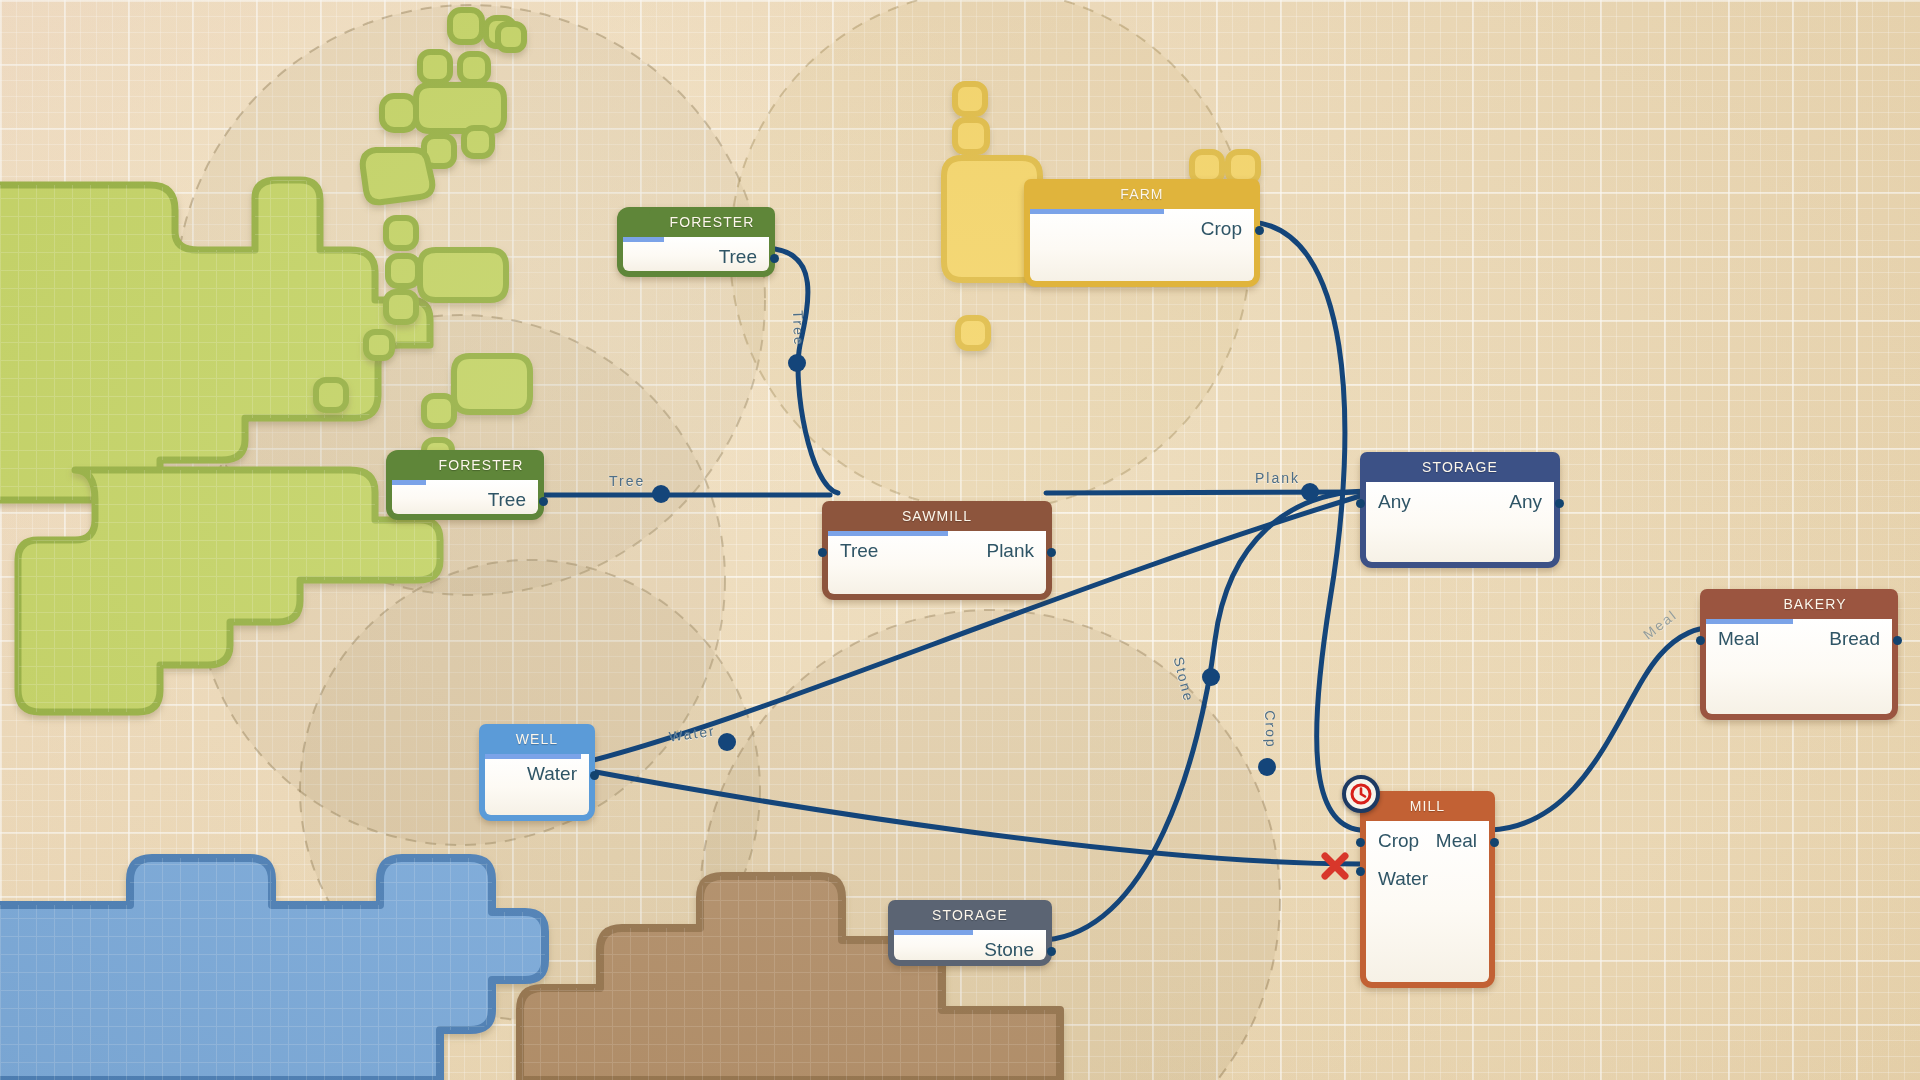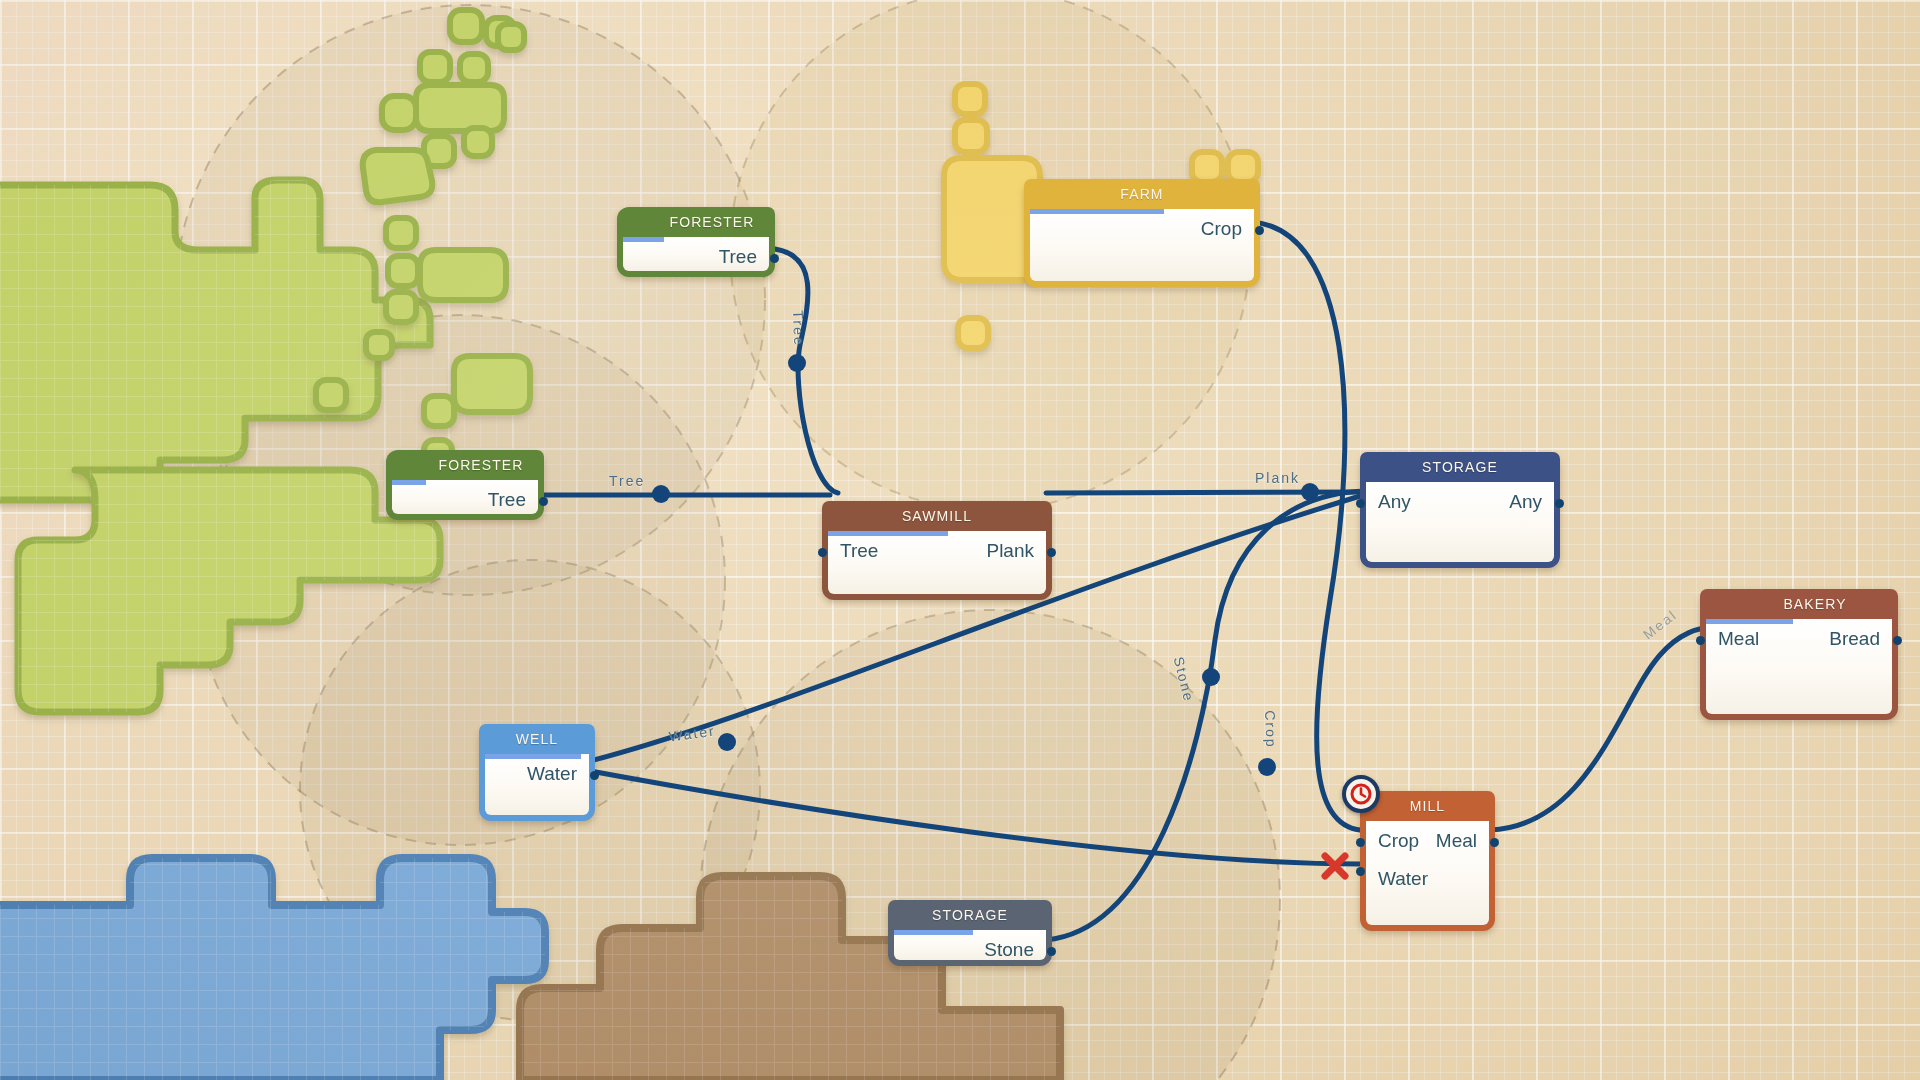--- a/index.html
+++ b/index.html
@@ -294,21 +294,21 @@
     <div class="hdr">STORAGE</div>
     <div class="body">
       <div class="pbar" style="width:52%;"></div>
       <div class="ports">
         <div class="port out">Stone</div>
       </div>
     </div>
     <div class="dot" style="right:-4px;top:47px;"></div>
   </div>
 
-  <div class="node c-mill" style="left:1360px;top:791px;width:135px;height:140px;">
+  <div class="node c-mill" style="left:1360px;top:791px;width:135px;height:197px;">
     <div class="hdr">MILL</div>
     <div class="body">
       <div class="pbar" style="width:0%;"></div>
       <div class="ports">
         <div class="port in">Crop</div>
         <div class="port out">Meal</div>
         <div class="port in2">Water</div>
       </div>
     </div>
     <div class="dot" style="left:-4px;top:47px;"></div>

